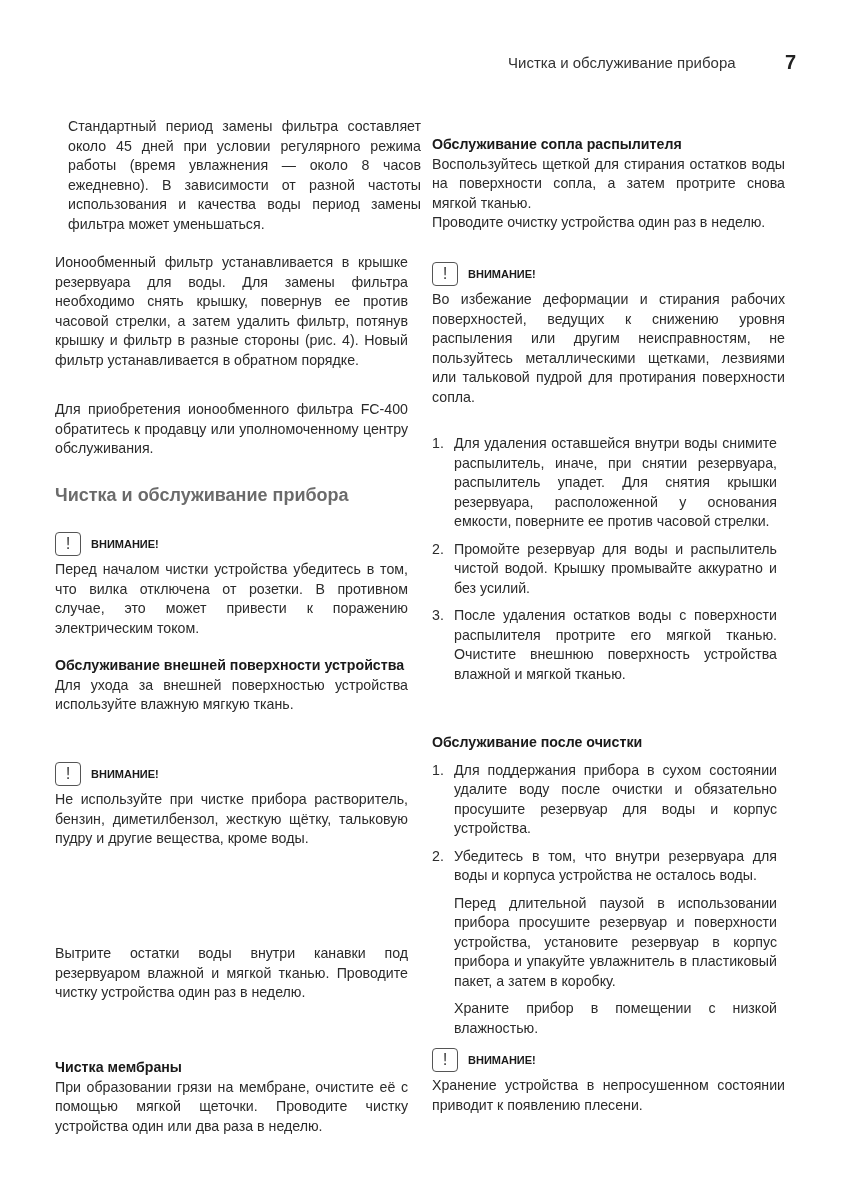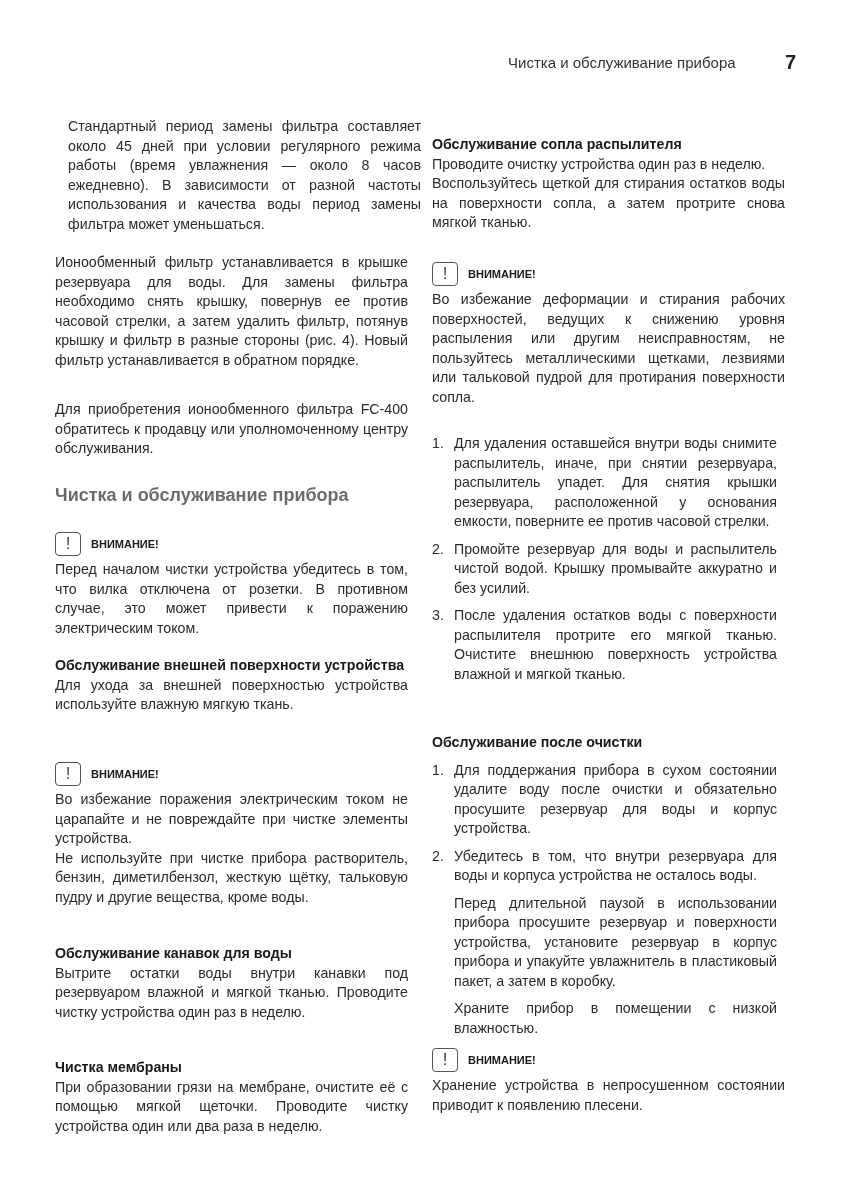--- a/index.html
+++ b/index.html
@@ -62,40 +62,38 @@
   <div class="block" style="top:656px;">
     <h3 class="sub-h">Обслуживание внешней поверхности устройства</h3>
     <p class="txt">Для ухода за внешней поверхностью устройства используйте влажную мягкую ткань.</p>
   </div>
 
   <div class="block" style="top:762px;">
     <div class="warn-head">
       <span class="warn-icon">!</span>
       <span class="warn-label">ВНИМАНИЕ!</span>
     </div>
-    <p class="txt">Во избежание поражения электрическим током не царапайте и не повреждайте при чистке элементы устройства.</p>
     <p class="txt">Не используйте при чистке прибора растворитель, бензин, диметилбензол, жесткую щётку, тальковую пудру и другие вещества, кроме воды.</p>
   </div>
 
   <div class="block" style="top:944px;">
-    <h3 class="sub-h">Обслуживание канавок для воды</h3>
     <p class="txt">Вытрите остатки воды внутри канавки под резервуаром влажной и мягкой тканью. Проводите чистку устройства один раз в неделю.</p>
   </div>
 
   <div class="block" style="top:1058px;">
     <h3 class="sub-h">Чистка мембраны</h3>
     <p class="txt">При образовании грязи на мембране, очистите её с помощью мягкой щеточки. Проводите чистку устройства один или два раза в неделю.</p>
   </div>
 </div>
 
 <div class="col col-right">
   <div class="block" style="top:118px;margin-top:17px;">
     <h3 class="sub-h">Обслуживание сопла распылителя</h3>
+    <p class="txt">Воспользуйтесь щеткой для стирания остатков воды на поверхности сопла, а затем протрите снова мягкой тканью.</p>
     <p class="txt">Проводите очистку устройства один раз в неделю.</p>
-    <p class="txt">Воспользуйтесь щеткой для стирания остатков воды на поверхности сопла, а затем протрите снова мягкой тканью.</p>
   </div>
 
   <div class="block" style="top:262px;">
     <div class="warn-head">
       <span class="warn-icon">!</span>
       <span class="warn-label">ВНИМАНИЕ!</span>
     </div>
     <p class="txt">Во избежание деформации и стирания рабочих поверхностей, ведущих к снижению уровня распыления или другим неисправностям, не пользуйтесь металлическими щетками, лезвиями или тальковой пудрой для протирания поверхности сопла.</p>
   </div>
 

